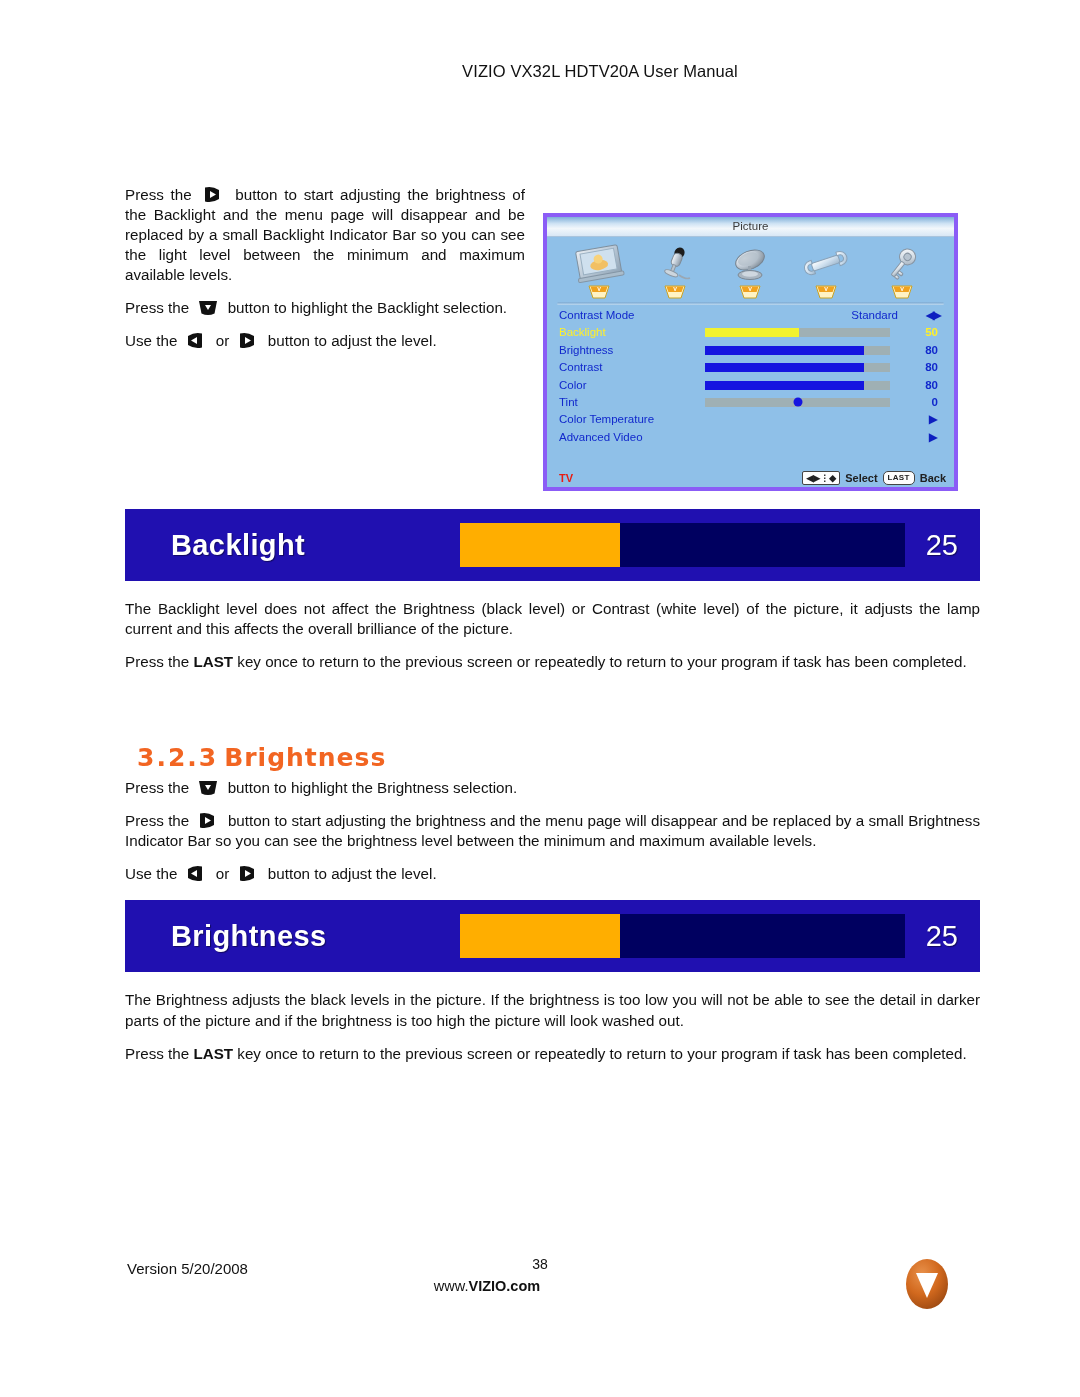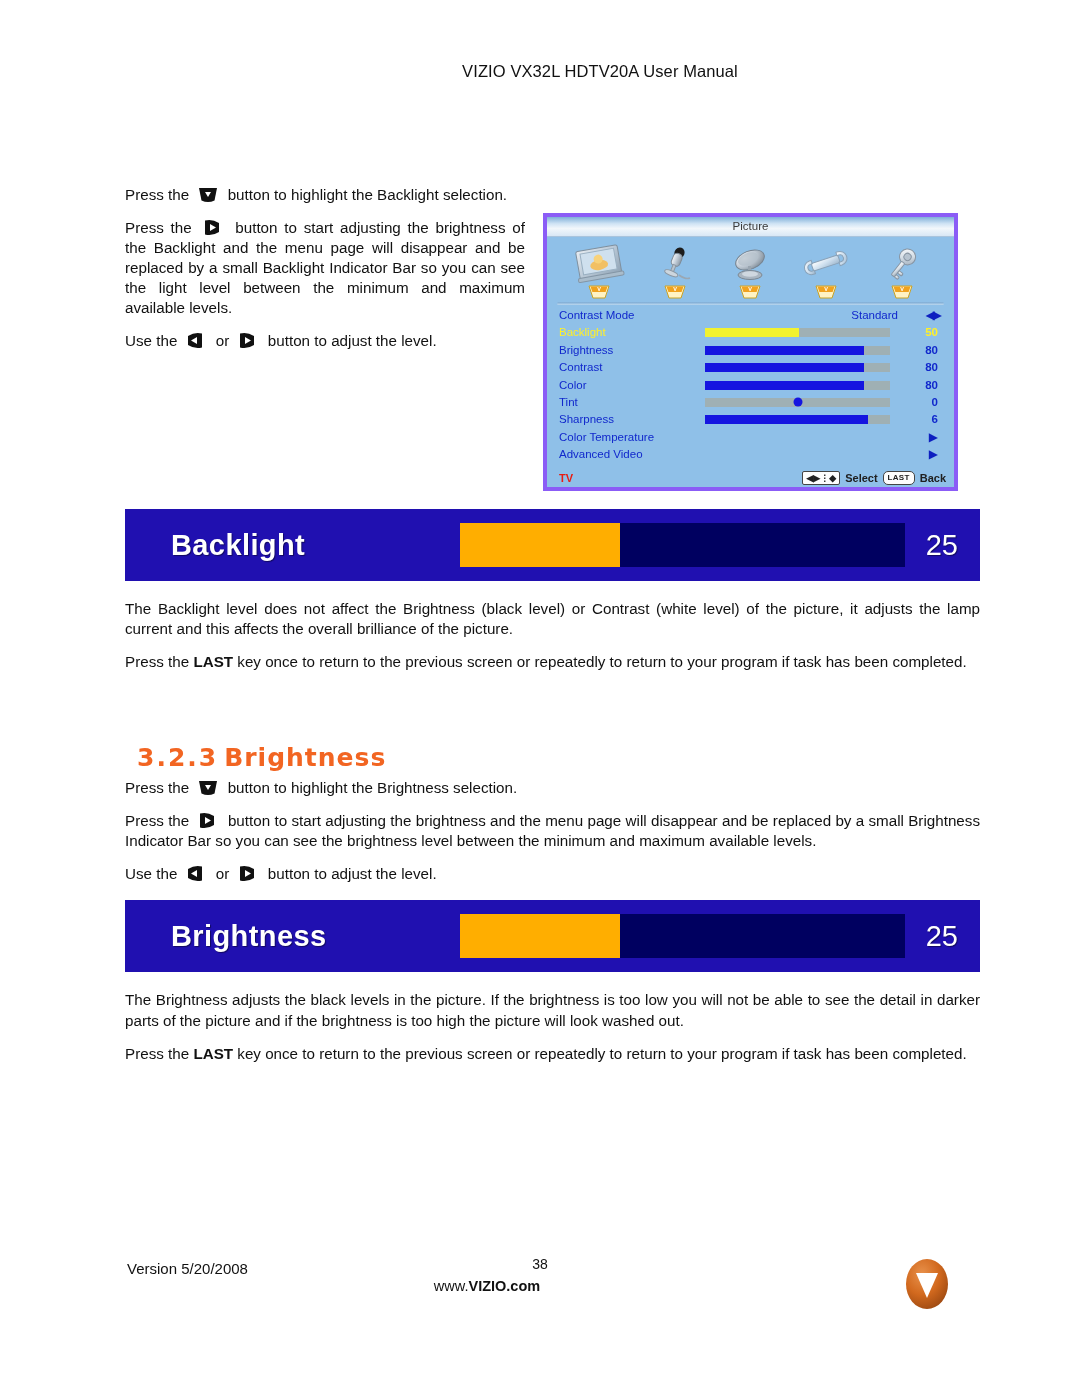--- a/index.html
+++ b/index.html
@@ -469,27 +469,20 @@
         </div>
 
         <div class="osd-row">
           <span class="r-label">Tint</span>
           <span class="r-bar">
               <span class="r-dot" style="left:50%"></span>
             </span>
           <span class="r-num">0</span>
         </div>
 
-        <div class="osd-row">
-          <span class="r-label">Sharpness</span>
-          <span class="r-bar">
-              <span class="r-bar-fill" style="width:88%"></span>
-            </span>
-          <span class="r-num">6</span>
-        </div>
 
         <div class="osd-row">
           <span class="r-label">Color Temperature</span>
           <span class="r-caret">▶</span>
         </div>
 
         <div class="osd-row">
           <span class="r-label">Advanced Video</span>
           <span class="r-caret">▶</span>
         </div>
@@ -504,37 +497,37 @@
           <span>Back</span>
         </span>
       </div>
     </div>
 
     <div class="top-text">
 
       <p class="body">
         <span>Press the</span>
         <span class="key">
+          <svg width="20" height="19" viewBox="0 0 20 19">
+              <path d="M3 2.5 Q10 0.5 17 5 L17 14 Q10 18.5 3 16.5 Z" fill="#111"></path>
+              <path d="M8 6 L14 9.5 L8 13 Z" fill="#fff"></path>
+            </svg>
+        </span>
+        <span>button to start adjusting the brightness of the Backlight and the menu page will disappear and be replaced by a small Backlight Indicator Bar so you can see the light level between the minimum and maximum available levels.</span>
+      </p>
+
+      <p class="body">
+        <span>Press the</span>
+        <span class="key">
           <svg width="24" height="19" viewBox="0 0 24 19">
               <path d="M3 3 L21 3 L18.5 15.5 Q12 18.5 5.5 15.5 Z" fill="#111"></path>
               <path d="M9 7 L15 7 L12 12 Z" fill="#fff"></path>
             </svg>
         </span>
         <span>button to highlight the Backlight selection.</span>
-      </p>
-
-      <p class="body">
-        <span>Press the</span>
-        <span class="key">
-          <svg width="20" height="19" viewBox="0 0 20 19">
-              <path d="M3 2.5 Q10 0.5 17 5 L17 14 Q10 18.5 3 16.5 Z" fill="#111"></path>
-              <path d="M8 6 L14 9.5 L8 13 Z" fill="#fff"></path>
-            </svg>
-        </span>
-        <span>button to start adjusting the brightness of the Backlight and the menu page will disappear and be replaced by a small Backlight Indicator Bar so you can see the light level between the minimum and maximum available levels.</span>
       </p>
 
       <p class="body nojust">
         <span>Use the</span>
         <span class="key">
           <svg width="20" height="19" viewBox="0 0 20 19">
               <path d="M17 2.5 Q10 0.5 3 5 L3 14 Q10 18.5 17 16.5 Z" fill="#111"></path>
               <path d="M12 6 L6 9.5 L12 13 Z" fill="#fff"></path>
             </svg>
         </span>

